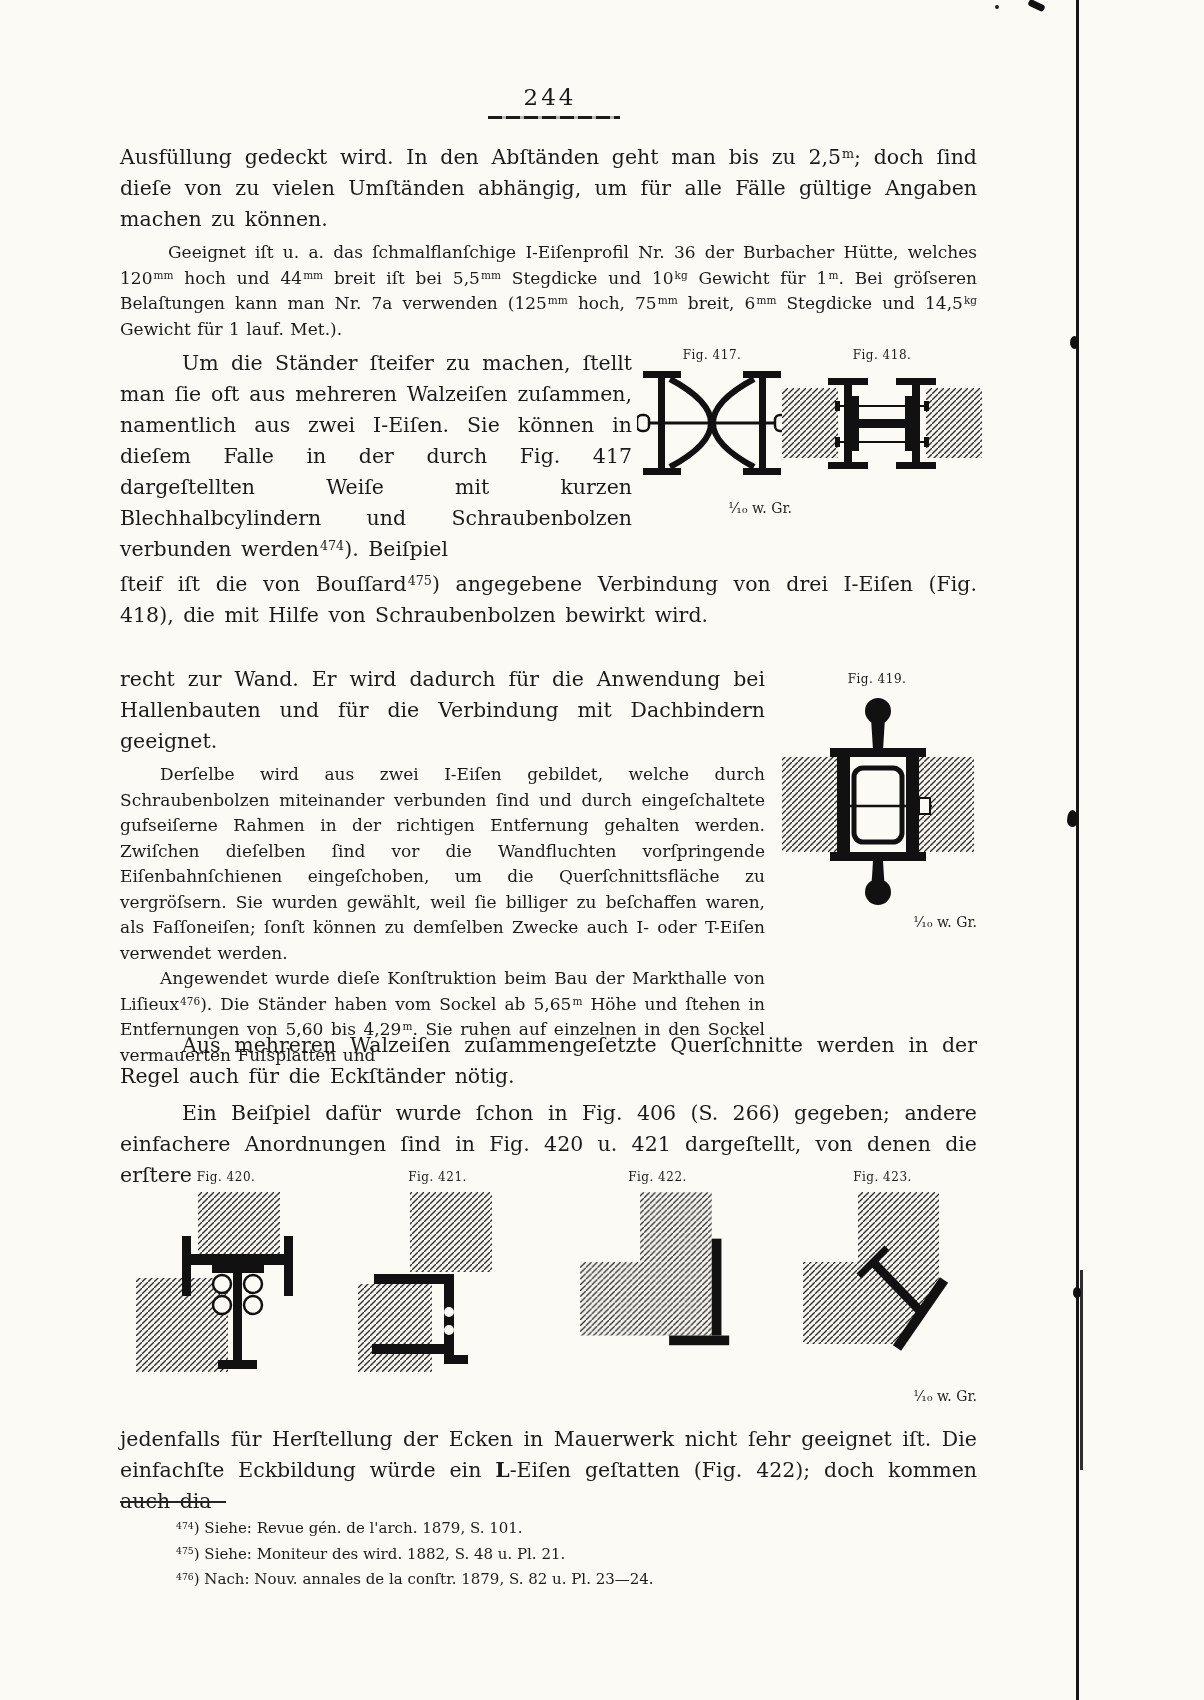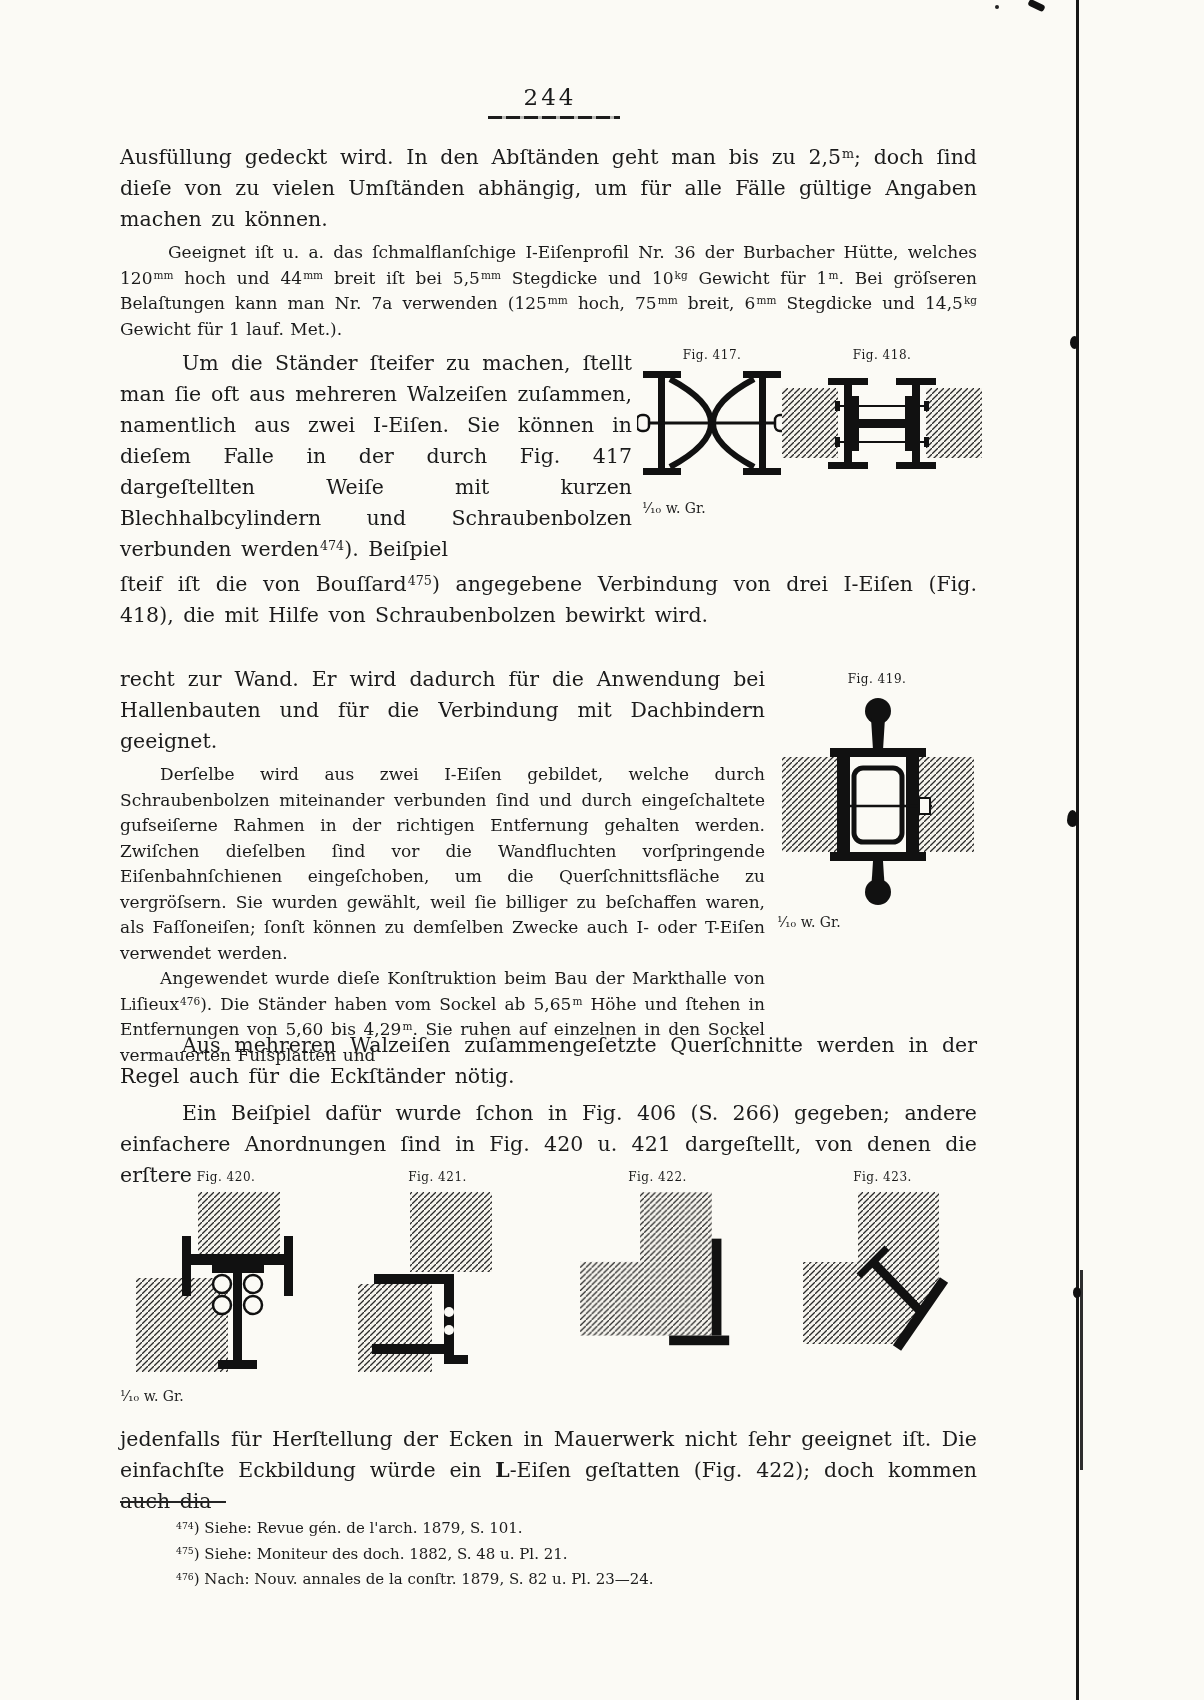--- a/index.html
+++ b/index.html
@@ -20,21 +20,21 @@
   .ind-lg{text-indent:62px;}
   .ind-sm{text-indent:48px;}
   .ind-xs{text-indent:40px;}
   sup{font-size:62%;line-height:0;vertical-align:baseline;position:relative;top:-0.45em;margin-left:1px;}
   .i{}
   .b{font-weight:bold;}
   .pgnum{top:84px;left:460px;width:180px;text-align:center;font-size:23px;letter-spacing:3px;}
   .pgrule{top:116px;left:488px;width:132px;height:3px;
     background:repeating-linear-gradient(90deg,#1c1c1c 0 14px, rgba(28,28,28,.3) 14px 18px);}
   .fig-label{font-size:12px;letter-spacing:.5px;text-align:center;white-space:nowrap;}
-  .fig-caption{font-size:14px;text-align:left;color:#222;}
+  .fig-caption{font-size:14px;text-align:right;color:#222;}
   .row{display:flex;align-items:flex-start;}
   .p3row-text{width:512px;}
   .p3row-figs{width:345px;position:relative;height:188px;}
   .f417wrap{position:absolute;left:4px;top:0;width:152px;}
   .f418wrap{position:absolute;left:150px;top:0;width:200px;}
   .cap417{position:absolute;left:10px;top:152px;width:150px;}
   .p45-left{width:645px;}
   .p45-right{width:200px;margin-left:12px;}
   .figrow{top:1170px;left:0;width:1204px;height:250px;}
   .figcol{position:absolute;top:0;text-align:center;}
@@ -211,21 +211,21 @@
     </div>
 
     <div class="fig-caption figrow-cap">¹⁄₁₀ w. Gr.</div>
   </div>
 
   <div class="abs col big just" style="top:1424px"><span>jedenfalls für Herſtellung der Ecken in Mauerwerk nicht ſehr geeignet iſt.  Die einfachſte Eckbildung würde ein </span><span class="b">L</span><span>-Eiſen geſtatten (Fig. 422); doch kommen auch dia-</span></div>
 
   <div class="abs fnrule"></div>
   <div class="abs col footnotes">
     <div class="footnote"><sup>474</sup><span>) Siehe: </span><span class="i">Revue gén. de l'arch.</span><span> 1879, S. 101.</span></div>
-    <div class="footnote"><sup>475</sup><span>) Siehe: </span><span class="i">Moniteur des doch.</span><span> 1882, S. 48 u. Pl. 21.</span></div>
+    <div class="footnote"><sup>475</sup><span>) Siehe: </span><span class="i">Moniteur des wird.</span><span> 1882, S. 48 u. Pl. 21.</span></div>
     <div class="footnote"><sup>476</sup><span>) Nach: </span><span class="i">Nouv. annales de la conſtr.</span><span> 1879, S. 82 u. Pl. 23—24.</span></div>
   </div>
 
   <div class="abs edge-line"></div>
   <div class="abs edge-line2"></div>
   <div class="abs blob-a"></div>
   <div class="abs blob-b"></div>
   <div class="abs blob-c"></div>
   <div class="abs mark-tr"></div>
   <div class="abs dot-tr"></div>

